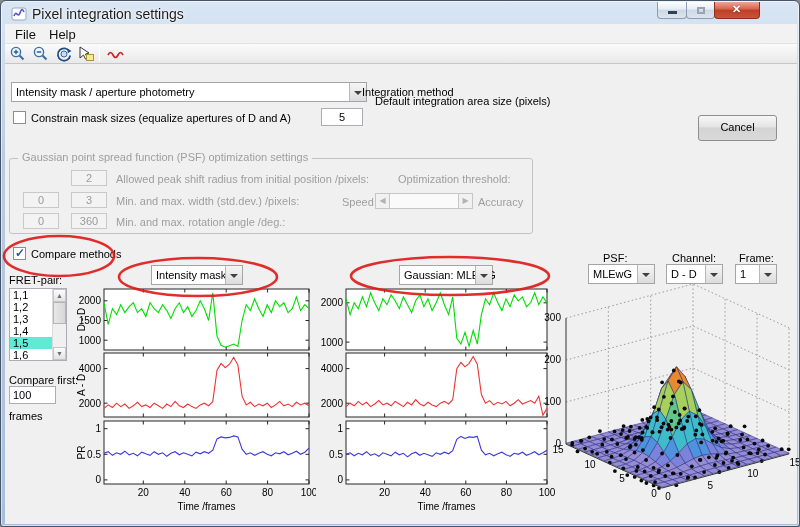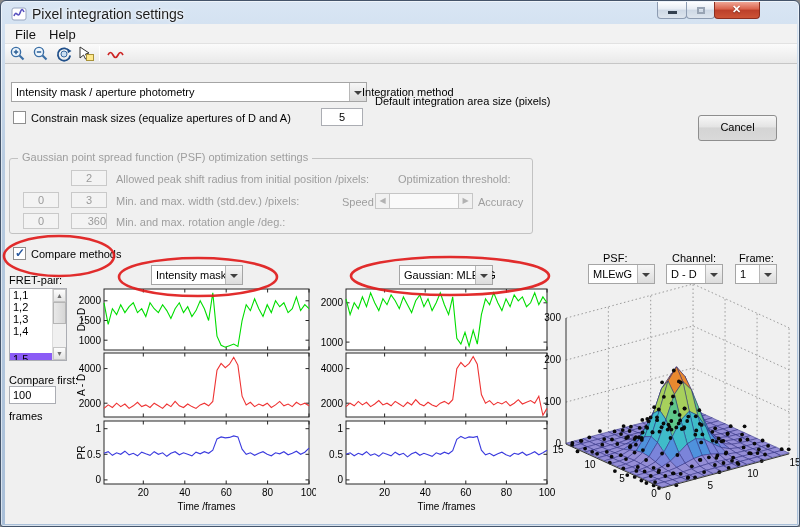--- a/index.html
+++ b/index.html
@@ -49,21 +49,21 @@
   .chk.checked .bx:after{content:"✓";position:absolute;left:1px;top:-2px;font-weight:bold;font-size:12px;color:#28589e;}
   .chk .cl{margin-left:5px;font-size:11px;}
   .group{position:absolute;left:8px;top:157px;width:524px;height:76px;border:1px solid #c2c2c2;border-radius:3px;}
   .group .legend{position:absolute;top:-8px;left:8px;background:#f0f0f0;padding:0 4px;font-size:11px;color:#9e9e9e;white-space:nowrap;}
   .slider{position:absolute;left:374px;top:192px;width:98px;height:16px;z-index:5;display:flex;}
   .slider .sar{width:15px;height:16px;background:#f1f1f1;border:1px solid #c6c6c6;color:#b2b2b2;font-size:8px;line-height:14px;text-align:center;flex:none;}
   .slider .str{flex:1;background:#fafafa;border:1px solid #c6c6c6;border-left:none;border-right:none;}
   .listbox{position:absolute;left:8px;top:287px;width:58px;height:73px;background:#fff;border:1px solid #abadb3;z-index:5;}
   .listbox .items{position:absolute;left:0;top:0;right:14px;bottom:0;overflow:hidden;}
   .listbox .it{height:12px;font-size:11px;line-height:12px;padding-left:3px;}
-  .listbox .it.sel{background:#8b5cf6;margin-top:16px;}
+  .listbox .it.sel{background:#5eead4;}
   .sb{position:absolute;right:0;top:0;bottom:0;width:14px;background:#f0f0f0;border-left:1px solid #dcdcdc;}
   .sb .up,.sb .dn{position:absolute;left:0;width:13px;height:13px;background:linear-gradient(#fdfdfd,#e3e3e3);border:1px solid #c5c5c5;color:#6f6f6f;font-size:7px;text-align:center;line-height:12px;}
   .sb .up{top:0}.sb .dn{bottom:0}
   .sb .th{position:absolute;left:0;top:13px;width:13px;height:22px;background:linear-gradient(90deg,#e8e8e8,#d6d6d6);border:1px solid #b5b5b5;}
   svg text.tk{font:10px "Liberation Sans",sans-serif;fill:#000;}
   .plot-svg{position:absolute;z-index:2;}
   .annot{position:absolute;left:0;top:0;z-index:60;pointer-events:none;}
 </style>
 </head>
 <body>
@@ -165,21 +165,21 @@
   <span class="lb dis" style="left:115px;top:194px">Min. and max. width (std.dev.)  /pixels:</span>
   <span class="lb dis" style="left:341px;top:195px">Speed</span>
   <div class="slider">
     <span class="sar">◀</span>
     <span class="str"></span>
     <span class="sar">▶</span>
   </div>
   <span class="lb dis" style="left:477px;top:195px">Accuracy</span>
 
   <input class="edit small dis" style="left: 22px; top: 212px; width: 36px;" value="0">
-  <input class="edit small dis" style="left: 70px; top: 212px; width: 36px; text-align: right;" value="360">
+  <input class="edit small dis" style="left: 70px; top: 212px; width: 36px;" value="360">
   <span class="lb dis" style="left:115px;top:215px">Min. and max. rotation angle  /deg.:</span>
 
   <div class="chk checked" style="left:12px;top:246px">
     <span class="bx"></span>
     <span class="cl">Compare methods</span>
   </div>
   <span class="lb" style="left:8px;top:273px">FRET-pair:</span>
   <div class="listbox">
     <div class="items">
         <div class="it">1,1</div>

